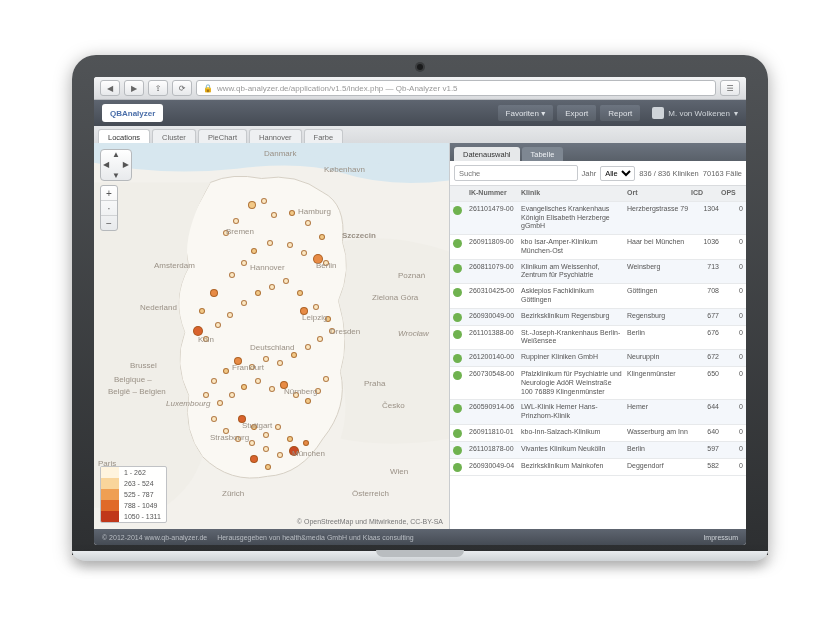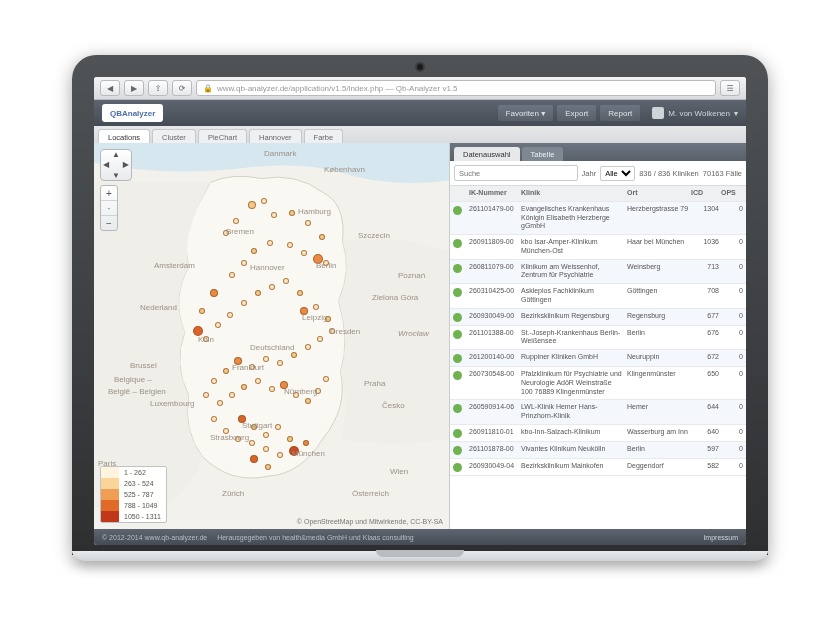--- a/index.html
+++ b/index.html
@@ -206,33 +206,33 @@
               </div>
           <div id="placeLabels">
                 <div class="placeLabel" style="left: 170px; top: 6px;">Danmark</div>
                 <div class="placeLabel" style="left: 230px; top: 22px;">København</div>
                 <div class="placeLabel" style="left: 156px; top: 64px; margin-left: 48px;">Hamburg</div>
                 <div class="placeLabel" style="left: 132px; top: 84px;">Bremen</div>
                 <div class="placeLabel" style="left: 60px; top: 118px;">Amsterdam</div>
                 <div class="placeLabel" style="left: 46px; top: 160px;">Nederland</div>
                 <div class="placeLabel" style="left: 222px; top: 118px;">Berlin</div>
                 <div class="placeLabel" style="left: 156px; top: 120px;">Hannover</div>
-                <div class="placeLabel" style="left: 264px; top: 88px;">Szczecin</div>
+                <div class="placeLabel" style="left: 248px; top: 88px; font-weight: bold;">Szczecin</div>
                 <div class="placeLabel" style="left: 208px; top: 170px;">Leipzig</div>
                 <div class="placeLabel" style="left: 236px; top: 184px;">Dresden</div>
                 <div class="placeLabel" style="left: 304px; top: 128px;">Poznań</div>
                 <div class="placeLabel" style="left: 304px; top: 186px; font-style: italic;">Wrocław</div>
                 <div class="placeLabel" style="left: 278px; top: 150px;">Zielona Góra</div>
                 <div class="placeLabel" style="left: 36px; top: 218px;">Brussel</div>
                 <div class="placeLabel" style="left: 20px; top: 232px;">Belgique –</div>
                 <div class="placeLabel" style="left: 14px; top: 244px;">België – Belgien</div>
                 <div class="placeLabel" style="left: 104px; top: 192px;">Köln</div>
                 <div class="placeLabel" style="left: 138px; top: 220px;">Frankfurt</div>
                 <div class="placeLabel" style="left: 156px; top: 200px;">Deutschland</div>
-                <div class="placeLabel" style="left: 56px; top: 256px;">Luxembourg</div>
+                <div class="placeLabel" style="left: 72px; top: 256px; font-style: italic;">Luxembourg</div>
                 <div class="placeLabel" style="left: 190px; top: 244px;">Nürnberg</div>
                 <div class="placeLabel" style="left: 270px; top: 236px;">Praha</div>
                 <div class="placeLabel" style="left: 288px; top: 258px;">Česko</div>
                 <div class="placeLabel" style="left: 4px; top: 316px;">Paris</div>
                 <div class="placeLabel" style="left: 148px; top: 278px;">Stuttgart</div>
                 <div class="placeLabel" style="left: 116px; top: 290px;">Strasbourg</div>
                 <div class="placeLabel" style="left: 198px; top: 306px;">München</div>
                 <div class="placeLabel" style="left: 296px; top: 324px;">Wien</div>
                 <div class="placeLabel" style="left: 258px; top: 346px;">Österreich</div>
                 <div class="placeLabel" style="left: 128px; top: 346px;">Zürich</div>

